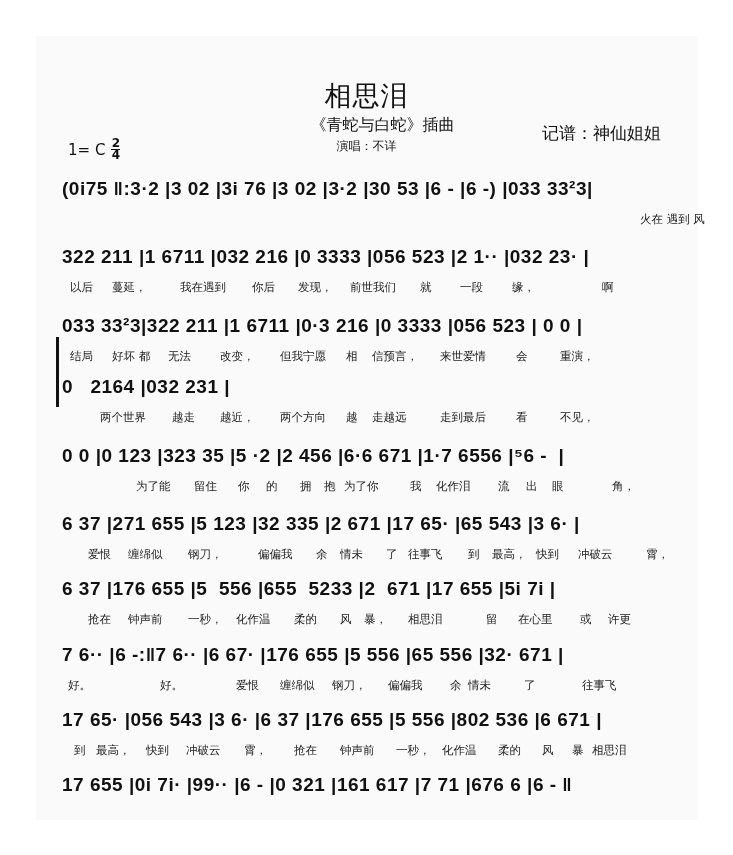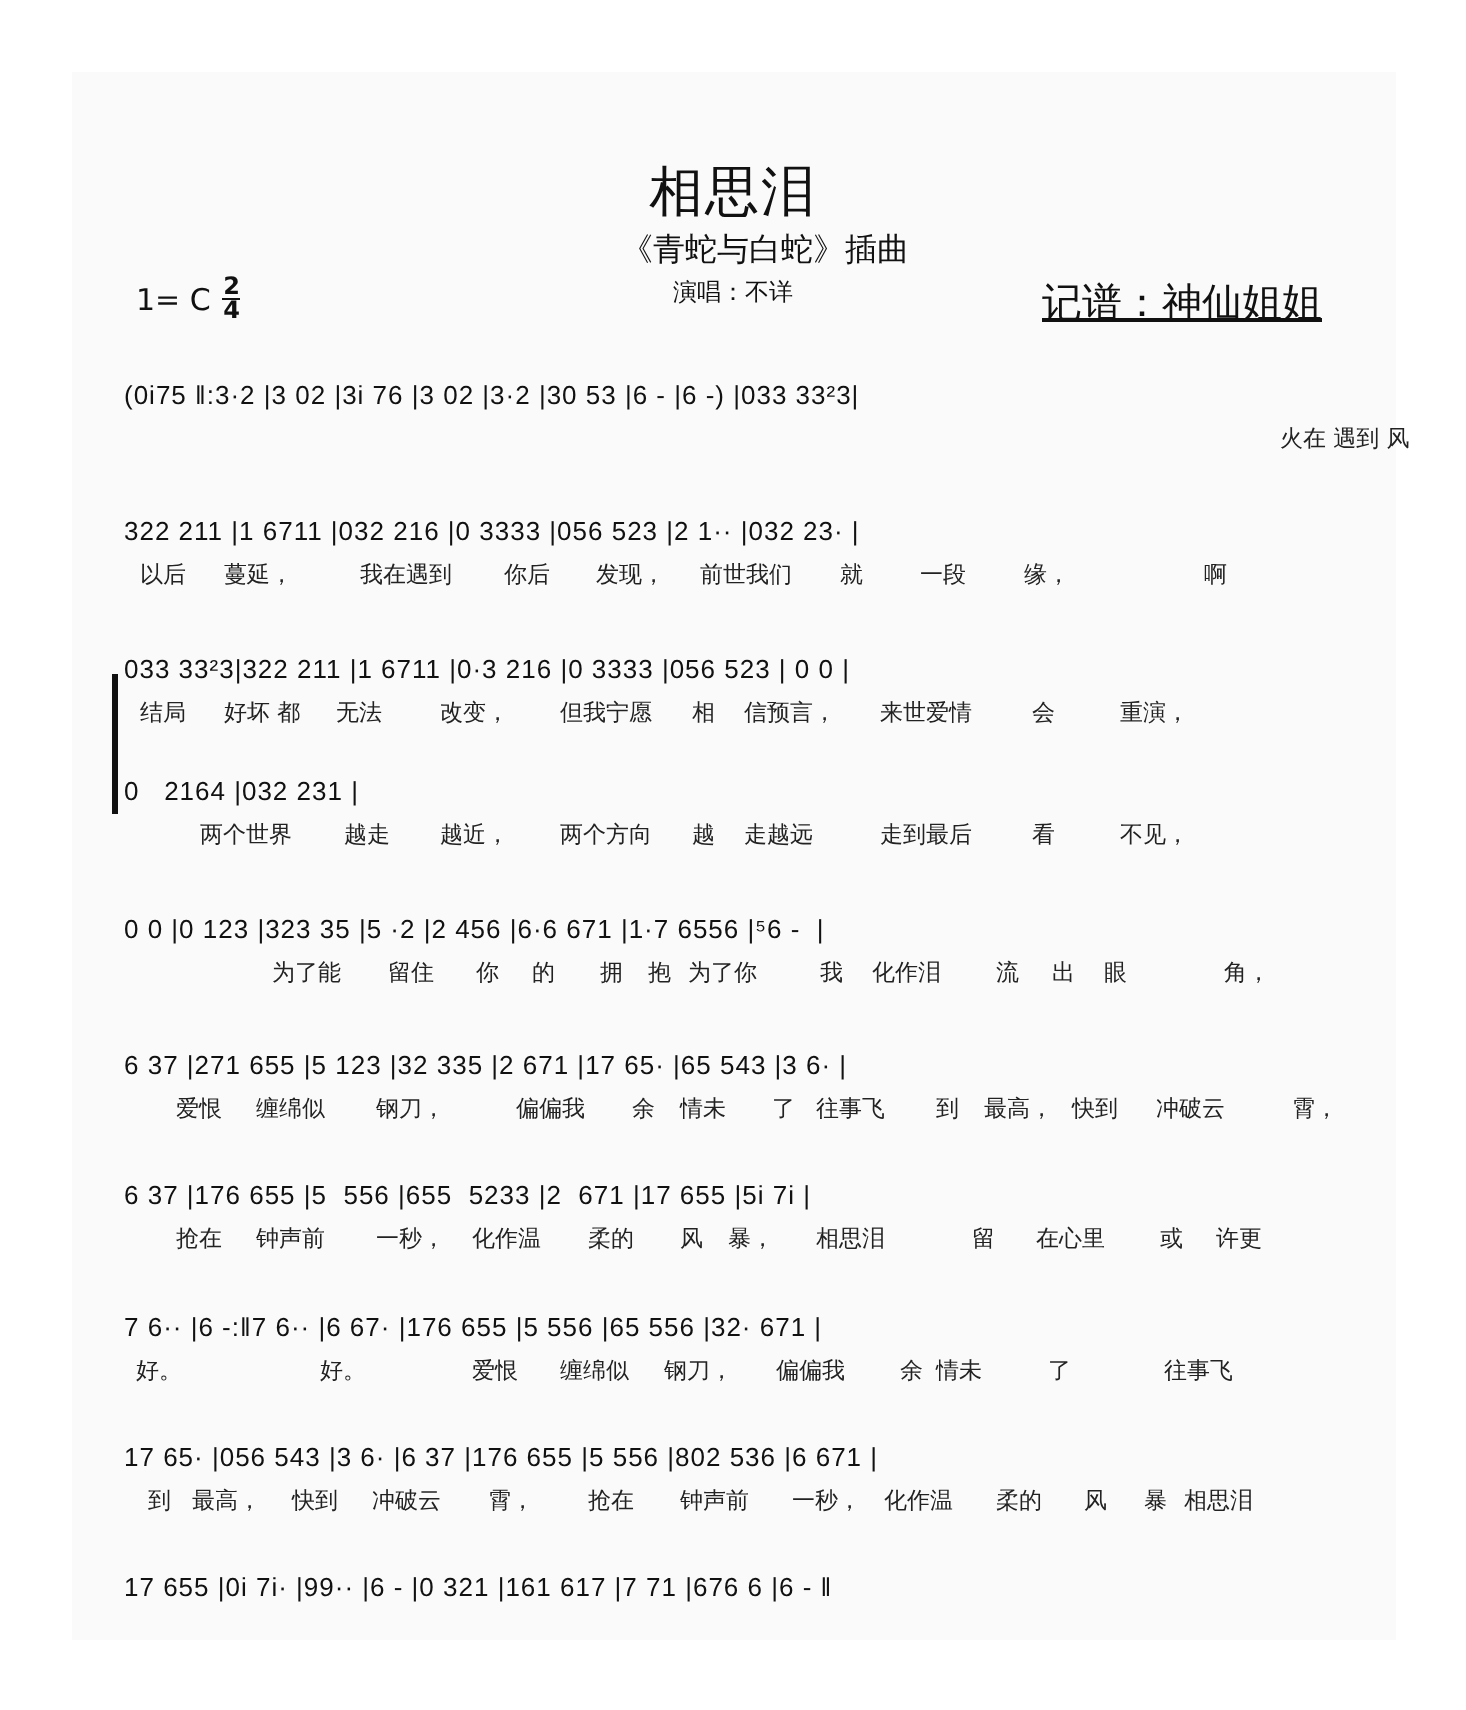--- a/index.html
+++ b/index.html
@@ -17,26 +17,26 @@
   }
   .subtitle {
     position: absolute; left: 16px; width: 733px; top: 115px; text-align: center; font-size: 16px;
   }
   .key {
     position: absolute; left: 68px; top: 138px; font-size: 15px; display: flex; align-items: center; gap: 6px;
   }
   .timesig { display: inline-flex; flex-direction: column; align-items: center; font-size: 12px; line-height: 11px; font-weight: bold; }
   .timesig .bar { width: 9px; border-top: 1px solid #111; }
   .singer { position: absolute; left: 0; width: 733px; top: 138px; text-align: center; font-size: 12px; }
-  .notator { position: absolute; right: 72px; top: 138px; font-size: 20px; text-decoration: underline; }
+  .notator { position: absolute; right: 72px; top: 122px; font-size: 17px; }
 
   .row { position: absolute; left: 62px; width: 610px; }
   .notes {
     position: absolute; left: 0; white-space: pre; font-family: "Liberation Sans", "DejaVu Sans", sans-serif;
-    font-weight: normal; font-size: 13px; letter-spacing: 0.5px; top: 12px; width: 610px;
+    font-weight: bold; font-size: 19px; letter-spacing: 0.5px; top: 0; width: 610px;
   }
   .lyrics {
     position: absolute; left: 0; white-space: pre; font-size: 11.5px; top: 34px; width: 610px; color: #222;
   }
   .lyr { position: absolute; white-space: pre; font-size: 11.5px; color: #222; }
   .brace {
     position: absolute; left: 56px; top: 337px; width: 4px; height: 70px;
     border-left: 3px solid #111;
   }
   .cut { position: absolute; left: 36px; top: 820px; width: 662px; height: 35px; background: #ffffff; }

